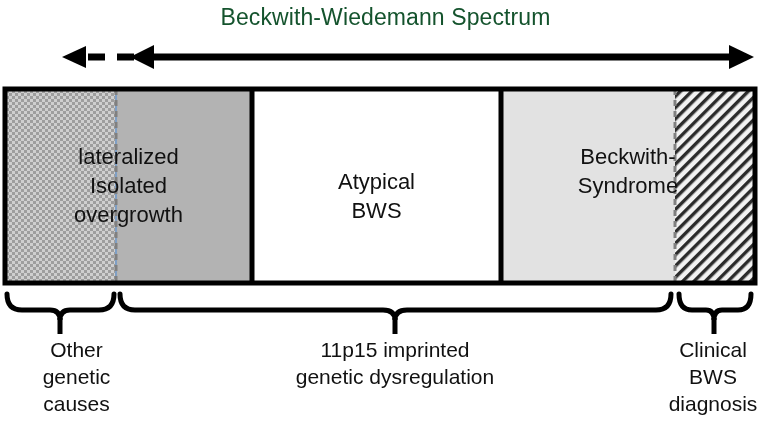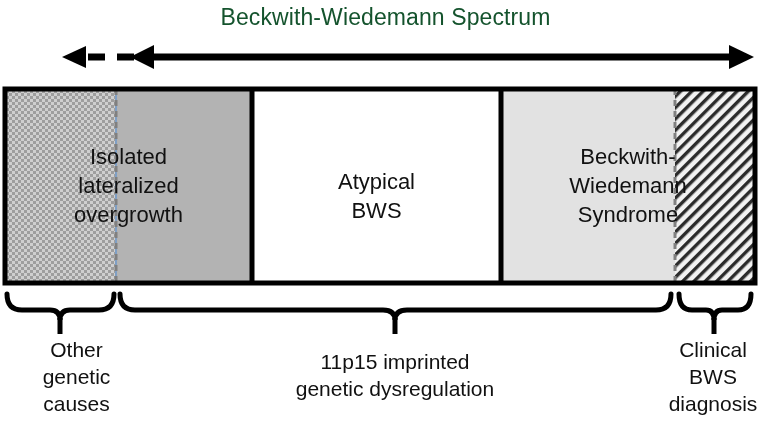--- a/index.html
+++ b/index.html
@@ -115,43 +115,42 @@
     <line x1="60" y1="318" x2="60" y2="334" stroke="#000" stroke-width="5"></line>
 
     <path d="M 120,294 Q 120,310 135,310 L 383,310 Q 395,310 395,320 Q 395,310 407,310 L 656,310 Q 671,310 671,294" fill="none" stroke="#000" stroke-width="5" stroke-linecap="round"></path>
     <line x1="395" y1="318" x2="395" y2="334" stroke="#000" stroke-width="5"></line>
 
     <path d="M 679,294 Q 679,310 692,310 L 706,310 Q 714,310 714,320 Q 714,310 722,310 L 738,310 Q 751,310 751,294" fill="none" stroke="#000" stroke-width="5" stroke-linecap="round"></path>
     <line x1="714" y1="318" x2="714" y2="334" stroke="#000" stroke-width="5"></line>
   </svg>
 
   <div class="seg-label" style="left:5px; top:142px; width:247px;">
+    <div>lateralized</div>
     <div>Isolated</div>
-    <div>lateralized</div>
     <div>overgrowth</div>
   </div>
 
   <div class="seg-label" style="left:252px; top:157px; width:249px;margin-top:10px;">
     <div>Atypical</div>
     <div>BWS</div>
   </div>
 
   <div class="seg-label" style="left:501px; top:142px; width:254px;">
     <div>Beckwith-</div>
-    <div>Wiedemann</div>
     <div>Syndrome</div>
   </div>
 
   <div class="brace-label" style="left:16px; top:336px; width:121px;">
     <div>Other</div>
     <div>genetic</div>
     <div>causes</div>
   </div>
 
-  <div class="brace-label" style="left:145px; top:336px; width:500px;margin-top:12px;">
+  <div class="brace-label" style="left:145px; top:336px; width:500px;">
     <div>11p15 imprinted</div>
     <div>genetic dysregulation</div>
   </div>
 
   <div class="brace-label" style="left:655px; top:336px; width:116px;">
     <div>Clinical</div>
     <div>BWS</div>
     <div>diagnosis</div>
   </div>
 

